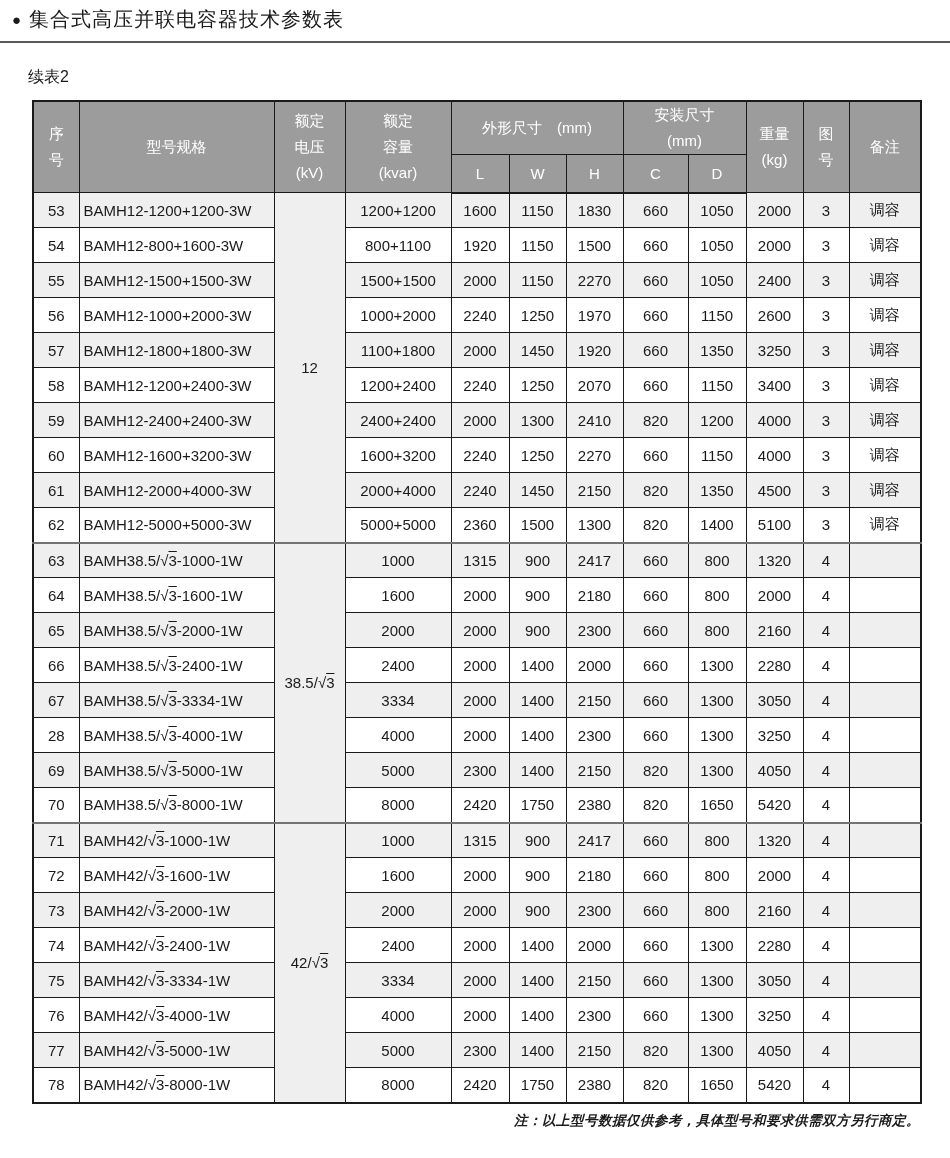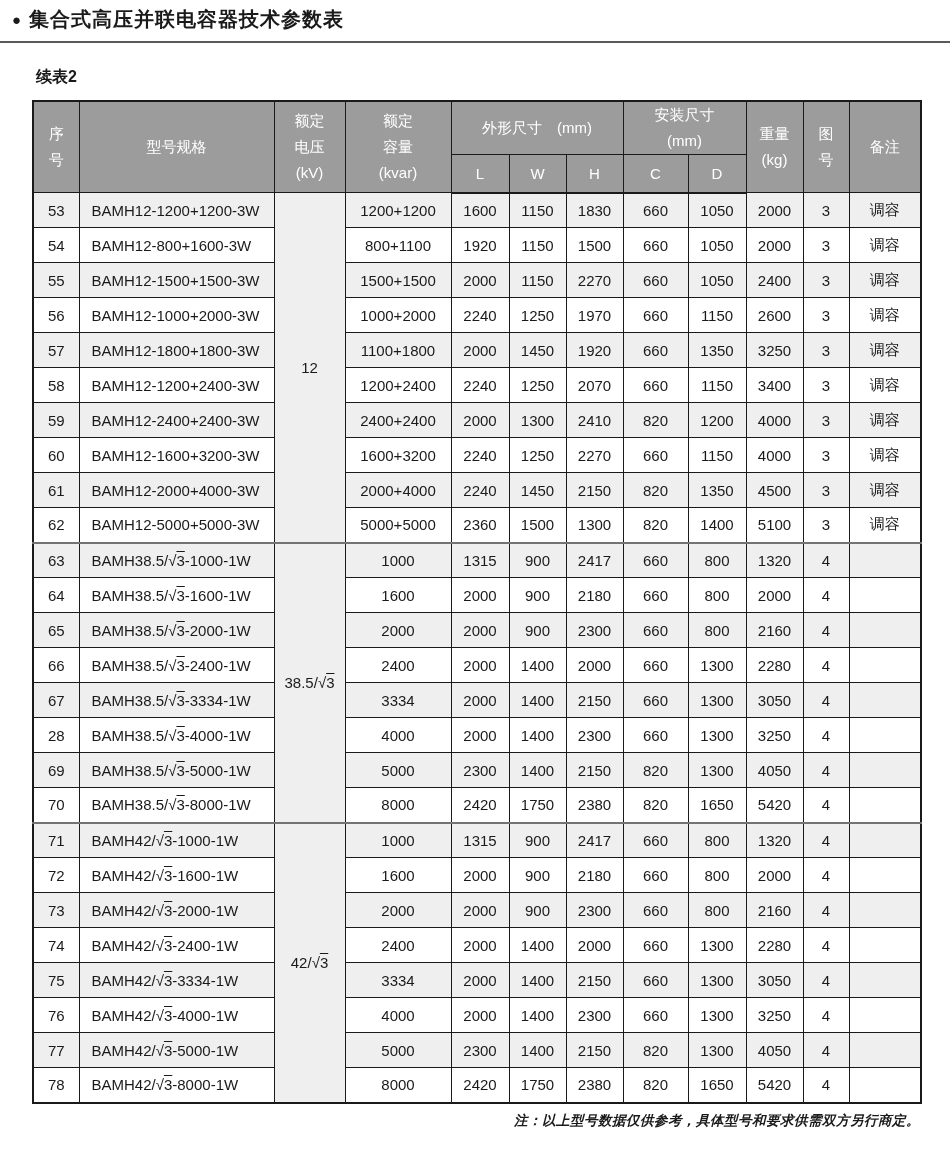--- a/index.html
+++ b/index.html
@@ -1,36 +1,36 @@
 <!DOCTYPE html>
 <html><head>
 <meta charset="utf-8">
 <style>
   * { margin:0; padding:0; box-sizing:border-box; }
   html,body { background:#ffffff; width:950px; font-family:"Liberation Sans","DejaVu Sans",sans-serif; color:#1a1a1a; }
   .page { width:950px; height:1158px; position:relative; background:#fff; }
 
   .title-bar { padding:6px 10px 8px 12px; display:flex; align-items:center; gap:8px; }
   .bullet { font-size:15px; color:#1a1a1a; line-height:1; }
-  .doc-title { font-size:20px; font-weight:bold; letter-spacing:1px; }
+  .doc-title { font-size:20px; font-weight:normal; letter-spacing:1px; }
   .title-rule { border:none; border-top:2px solid #5a5a5a; width:100%; }
 
-  .cont-label { margin:24px 0 12px 36px; font-size:16px; font-weight:bold; }
+  .cont-label { margin:24px 0 12px 28px; font-size:16px; font-weight:normal; }
 
   table.spec { border-collapse:collapse; table-layout:fixed; margin-left:32px; width:888px;
                border:2px solid #1a1a1a; }
   .spec th, .spec td { border:1px solid #1a1a1a; text-align:center; vertical-align:middle;
                font-size:15px; overflow:hidden; }
   .spec thead th { background:#9c9c9c; color:#ffffff; font-weight:normal; }
   .spec thead tr.grp th { height:48px; }
   .spec thead tr.sub th { height:38px; border-bottom:2px solid #1a1a1a; }
   .hline { line-height:26px; }
   .spec tbody td { height:35px; background:#ffffff; }
   .spec tbody tr.stripe td { background:#efefef; }
-  .spec tbody td.model { text-align:left; padding-left:12px; }
+  .spec tbody td.model { text-align:left; padding-left:4px; }
   .spec tbody td.voltage { background:#ffffff; font-size:15px;margin-left:7px; }
   .spec tbody tr.group-start td { border-top:2px solid #737373; }
   .ovl { text-decoration:overline; }
 
   .footnote { width:888px; margin-left:32px; margin-top:8px; text-align:right;
               font-size:13.5px; font-weight:bold; letter-spacing:0.5px;font-style:italic; }
 </style>
 </head>
 <body>
 

